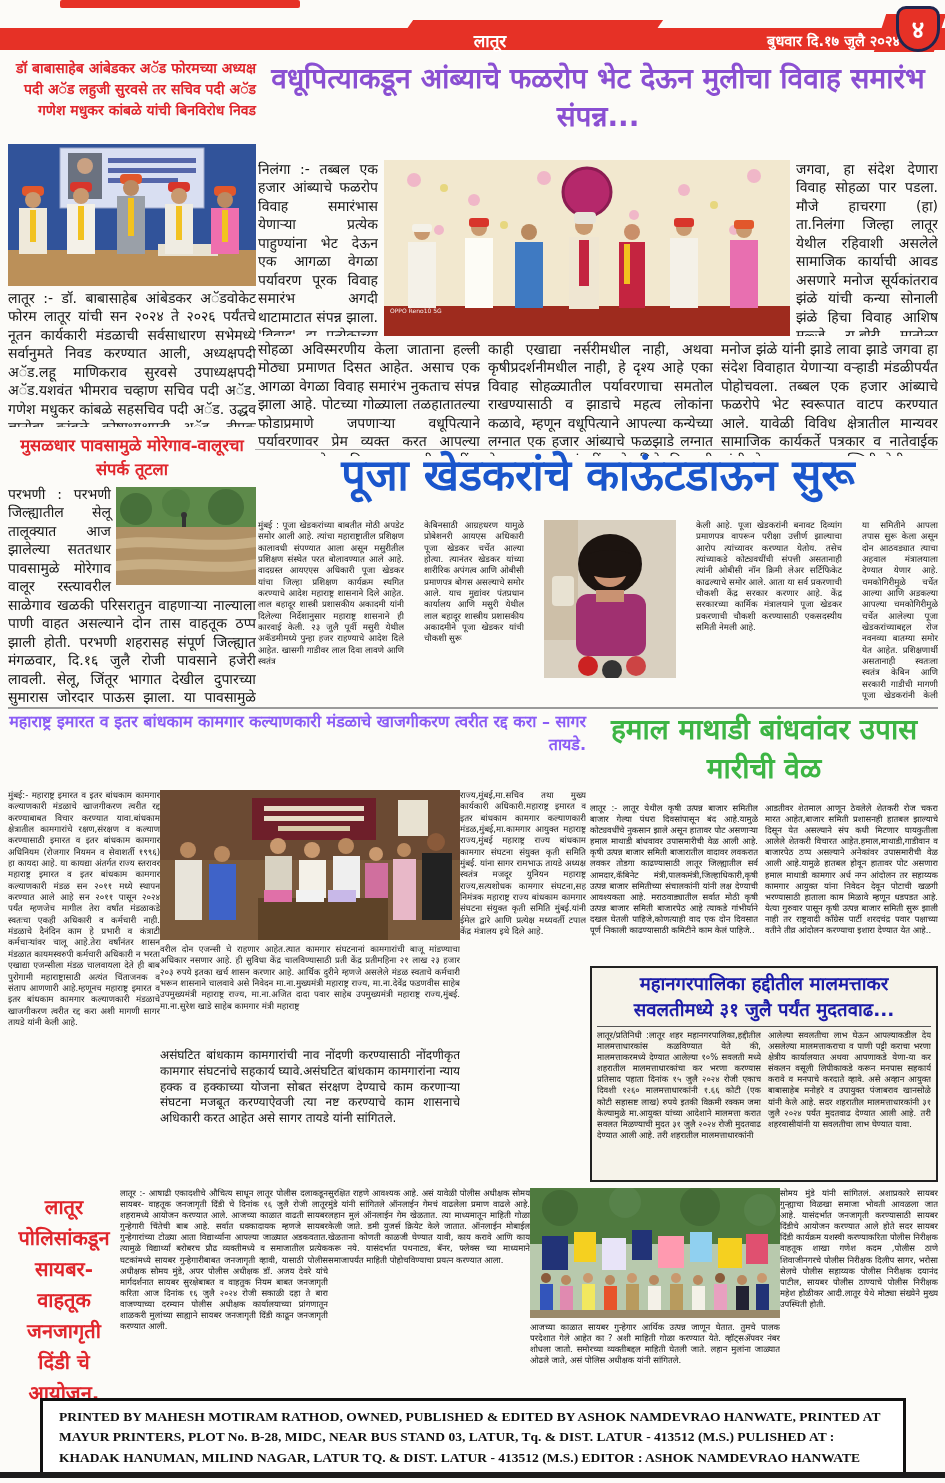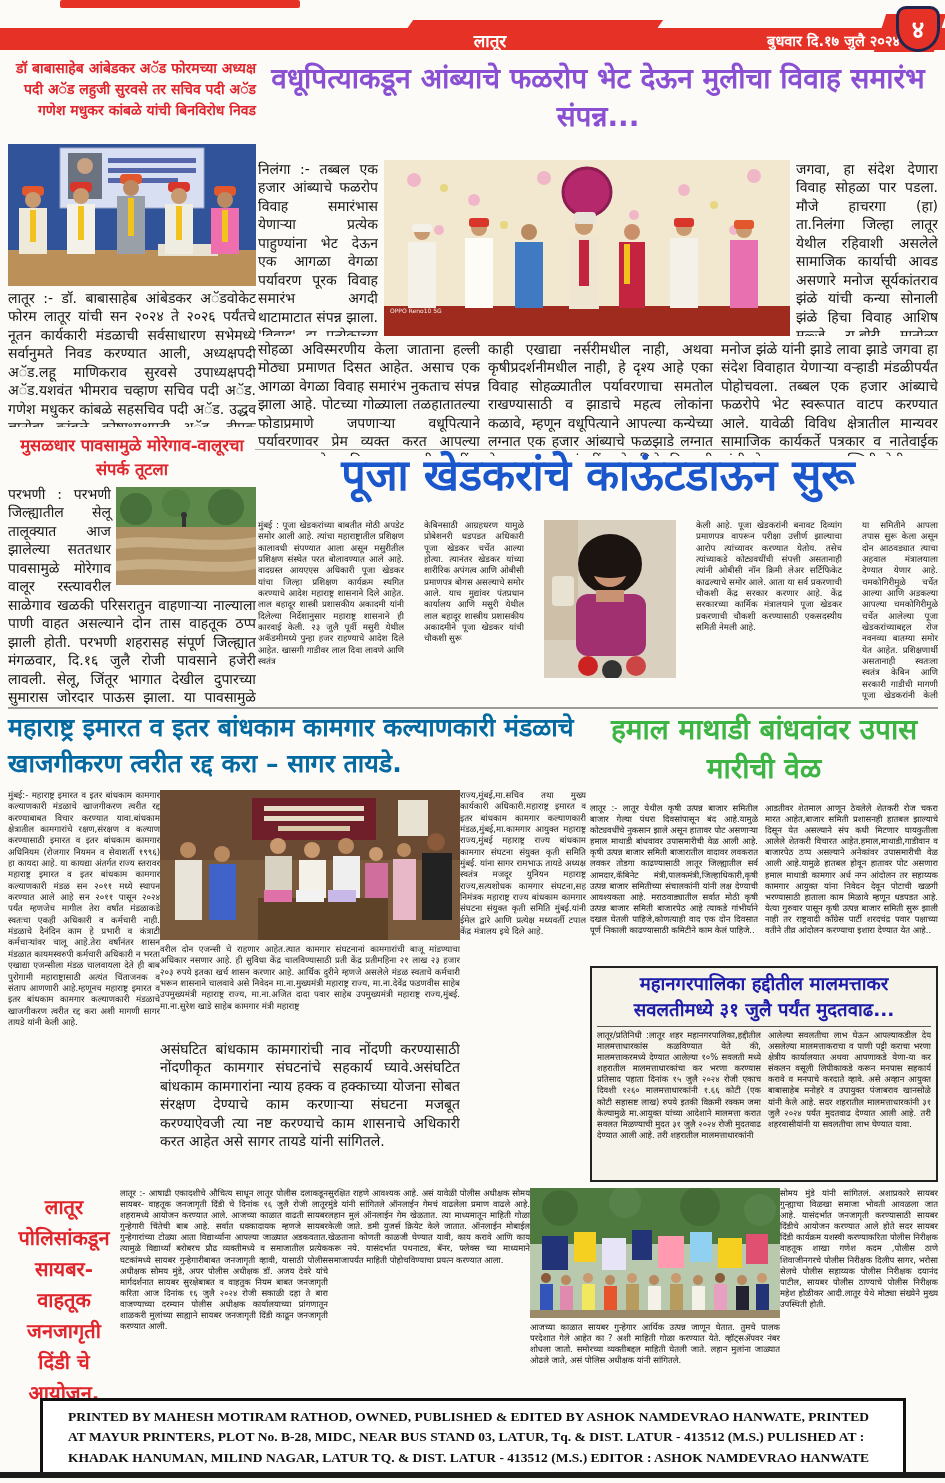--- a/index.html
+++ b/index.html
@@ -29,33 +29,33 @@
   .art-wedding h1{color:#8a4fd2;font-size:28px;line-height:1.35;font-weight:bold;text-align:center;height:98px}
   .w-row1{display:flex;gap:6px;height:176px;margin-top:2px}
   .w-row2{display:flex;gap:8px;height:116px;margin-top:4px}
   .art-rain{left:8px;top:434px;width:248px;height:272px}
   .art-rain h2{color:#e0262c;font-size:16.5px;line-height:1.45;font-weight:bold;text-align:center}
   .rain-photo{float:right;width:140px;height:98px;margin:2px 0 3px 5px}
   .art-khedkar{left:258px;top:452px;width:680px;height:256px}
   .art-khedkar h1{color:#1a56cc;font-size:43px;font-weight:bold;text-align:center;height:62px;line-height:1.1}
   .k-row{display:flex;gap:20px;margin-top:6px;height:182px}
   .art-bandhkam{left:8px;top:710px;width:578px;height:476px}
-  .art-bandhkam h1{color:#0369a1;font-size:25px;line-height:1.45;font-weight:bold;text-align:left;height:80px}
+  .art-bandhkam h1{color:#8b5cf6;font-size:16px;line-height:1.45;font-weight:bold;text-align:right;height:80px}
   .b-row{display:flex;height:392px}
   .art-hamal{left:590px;top:710px;width:348px;height:252px}
   .art-hamal h1{color:#3db544;font-size:28px;line-height:1.4;font-weight:bold;text-align:center;height:90px}
   .h-row{display:flex;gap:7px;height:158px;margin-top:3px}
   .art-tax{left:590px;top:966px;width:348px;height:216px;border:2px solid #222;background:#f6f3ea;padding:3px 5px}
   .art-tax h1{color:#1c1ca8;font-size:18.5px;line-height:1.4;font-weight:bold;text-align:center;height:56px;border-bottom:1px solid #555;margin-bottom:3px}
   .t-row{display:flex;gap:7px;height:148px}
   .art-police{left:8px;top:1188px;width:930px;height:206px;display:flex;}
   .p-head{width:112px;color:#e0262c;font-size:20px;line-height:1.55;font-weight:bold;text-align:center;padding-top:4px}
   .p-mid{width:250px}
   .dindi-photo{width:250px;height:130px}
-  .footer{left:40px;top:1398px;width:866px;border:3px solid #111;background:#fff;padding:6px 25px;
+  .footer{left:40px;top:1398px;width:866px;border:3px solid #111;background:#fff;padding:6px 16px;
           font-family:"Liberation Serif",serif;font-weight:bold;font-size:13.5px;line-height:1.5;color:#111}
   .botbar{left:0;top:1472px;width:945px;height:6px;background:#1c1c1c}
   .divider{left:8px;top:707px;width:930px;height:2px;background:#9a9a9a}
   .divider2{left:255px;top:449px;width:683px;height:1px;background:#aaa}
   .watermark{position:absolute;left:6px;bottom:22px;color:#fff;font-size:6px;opacity:.9}
   .col{overflow:hidden}
 </style>
 </head>
 <body>
 
@@ -191,21 +191,21 @@
         </svg>
       </div>
       <span>परभणी : परभणी जिल्ह्यातील सेलू तालूक्यात आज झालेल्या सततधार पावसामुळे मोरेगाव वालूर रस्त्यावरील साळेगाव खळकी परिसरातुन वाहणाऱ्या नाल्याला पाणी वाहत असल्याने दोन तास वाहतूक ठप्प झाली होती. परभणी शहरासह संपूर्ण जिल्ह्यात मंगळवार, दि.१६ जुलै रोजी पावसाने हजेरी लावली. सेलू, जिंतूर भागात देखील दुपारच्या सुमारास जोरदार पाऊस झाला. या पावसामुळे मोरेगाव- वालूर रस्त्यावरील साळेगाव खळकी परिसरातून जाणाऱ्या नाल्याला पूर आला. पुराचे पाणी या नाल्यावरून वाहत असल्याने मोरेगाव रस्ता दोन तास वाहतुकीसाठी बंद पडला होता. या नाल्यावर पुलाचे काम मंजूर असूनही अद्याप सुरू झालेले नसल्याने नागरिकांचे नुकसान झाले आहे. दरम्यान, या पावसाने सर्वत्र हजेरी लावली असल्याने समाधान व्यक्त होत आहे.</span>
     </div>
   </section>
 
   <section class="abs art-khedkar">
     <h1>पूजा खेडकरांचे काऊंटडाऊन सुरू</h1>
     <div class="k-row">
       <p class="bodytxt col" style="width:146px;font-size:8.6px">मुंबई : पूजा खेडकरांच्या बाबतीत मोठी अपडेट समोर आली आहे. त्यांचा महाराष्ट्रातील प्रशिक्षण कालावधी संपण्यात आला असून मसुरीतील प्रशिक्षण संस्थेत परत बोलावण्यात आले आहे. वादग्रस्त आयएएस अधिकारी पूजा खेडकर यांचा जिल्हा प्रशिक्षण कार्यक्रम स्थगित करण्याचे आदेश महाराष्ट्र शासनाने दिले आहेत. लाल बहादूर शास्त्री प्रशासकीय अकादमी यांनी दिलेल्या निर्देशानुसार महाराष्ट्र शासनाने ही कारवाई केली. २३ जुलै पूर्वी मसुरी येथील अकॅडमीमध्ये पुन्हा हजर राहण्याचे आदेश दिले आहेत. खासगी गाडीवर लाल दिवा लावणे आणि स्वतंत्र</p>
-      <p class="bodytxt col" style="width:100px;font-size:8.6px">केबिनसाठी आग्रहधरण यामुळे प्रोबेशनरी धडपडत अधिकारी पूजा खेडकर चर्चेत आल्या होत्या. त्यानंतर खेडकर यांच्या शारीरिक अपंगत्व आणि ओबीसी प्रमाणपत्र बोगस असल्याचे समोर आले. याच मुद्यांवर पंतप्रधान कार्यालय आणि मसुरी येथील लाल बहादूर शास्त्रीय प्रशासकीय अकादमीने पूजा खेडकर यांची चौकशी सुरू</p>
+      <p class="bodytxt col" style="width:100px;font-size:8.6px">केबिनसाठी आग्रहधरण यामुळे प्रोबेशनरी आयएस अधिकारी पूजा खेडकर चर्चेत आल्या होत्या. त्यानंतर खेडकर यांच्या शारीरिक अपंगत्व आणि ओबीसी प्रमाणपत्र बोगस असल्याचे समोर आले. याच मुद्यांवर पंतप्रधान कार्यालय आणि मसुरी येथील लाल बहादूर शास्त्रीय प्रशासकीय अकादमीने पूजा खेडकर यांची चौकशी सुरू</p>
       <div class="photo" style="width:132px;height:158px;flex:none">
         <svg viewBox="0 0 132 158" preserveAspectRatio="none">
           <rect width="132" height="158" fill="#d9d0c0"></rect>
           <rect x="0" y="0" width="34" height="120" fill="#cdbfa8"></rect>
           <ellipse cx="66" cy="44" rx="32" ry="30" fill="#1c1410"></ellipse>
           <circle cx="66" cy="50" r="17" fill="#c99272"></circle>
           <ellipse cx="66" cy="44" rx="30" ry="14" fill="#1c1410"></ellipse>
           <rect x="32" y="74" width="70" height="62" rx="12" fill="#a03070"></rect>
           <rect x="52" y="70" width="28" height="12" fill="#c99272"></rect>
           <circle cx="44" cy="146" r="10" fill="#cc2222"></circle>
@@ -253,21 +253,21 @@
               <circle cx="276" cy="52" r="9" fill="#8a5a3a"></circle>
                 <rect x="262" y="63" width="30" height="67" fill="#222222"></rect>
             </g>
             <rect x="98" y="108" width="130" height="42" fill="#5e4328"></rect>
             <rect x="104" y="100" width="28" height="12" fill="#e070a8"></rect>
               <rect x="136" y="100" width="28" height="12" fill="#f2f2f2"></rect>
               <rect x="168" y="100" width="28" height="12" fill="#c8b8e8"></rect>
           </svg>
         </div>
         <p class="bodytxt" style="height:92px;margin-top:4px;font-size:8.6px">वरील दोन एजन्सी चे राहणार आहेत.त्यात कामगार संघटनानां कामगारांची बाजू मांडण्याचा अधिकार नसणार आहे. ही सुविधा केंद्र चालविण्यासाठी प्रती केंद्र प्रतीमहिना २१ लाख २३ हजार २०३ रुपये इतका खर्च शासन करणार आहे. आर्थिक दुरीने म्हणजे असलेले मंडळ स्वताचे कर्मचारी भरून शासनाने चालवावे असे निवेदन मा.ना.मुख्यमंत्री महाराष्ट्र राज्य, मा.ना.देवेंद्र फडणवीस साहेब उपमुख्यमंत्री महाराष्ट्र राज्य, मा.ना.अजित दादा पवार साहेब उपमुख्यमंत्री महाराष्ट्र राज्य,मुंबई. मा.ना.सुरेश खाडे साहेब कामगार मंत्री महाराष्ट्र</p>
-        <p class="bodytxt" style="height:140px;margin-top:4px;font-size:14px">असंघटित बांधकाम कामगारांची नाव नोंदणी करण्यासाठी नोंदणीकृत कामगार संघटनांचे सहकार्य घ्यावे.असंघटित बांधकाम कामगारांना न्याय हक्क व हक्काच्या योजना सोबत संरक्षण देण्याचे काम करणाऱ्या संघटना मजबूत करण्याऐवजी त्या नष्ट करण्याचे काम शासनाचे अधिकारी करत आहेत असे सागर तायडे यांनी सांगितले.</p>
+        <p class="bodytxt" style="height:140px;margin-top:12px;font-size:12px">असंघटित बांधकाम कामगारांची नाव नोंदणी करण्यासाठी नोंदणीकृत कामगार संघटनांचे सहकार्य घ्यावे.असंघटित बांधकाम कामगारांना न्याय हक्क व हक्काच्या योजना सोबत संरक्षण देण्याचे काम करणाऱ्या संघटना मजबूत करण्याऐवजी त्या नष्ट करण्याचे काम शासनाचे अधिकारी करत आहेत असे सागर तायडे यांनी सांगितले.</p>
       </div>
       <p class="bodytxt col" style="flex:1;font-size:8.6px">राज्य,मुंबई,मा.सचिव तथा मुख्य कार्यकारी अधिकारी.महाराष्ट्र इमारत व इतर बांधकाम कामगार कल्याणकारी मंडळ,मुंबई,मा.कामगार आयुक्त महाराष्ट्र राज्य,मुंबई महाराष्ट्र राज्य बांधकाम कामगार संघटना संयुक्त कृती समिति मुंबई. यांना सागर रामभाऊ तायडे अध्यक्ष स्वतंत्र मजदूर युनियन महाराष्ट्र राज्य,सत्यशोधक कामगार संघटना,सह निमंत्रक महाराष्ट्र राज्य बांधकाम कामगार संघटना संयुक्त कृती समिति मुंबई.यांनी ईमेल द्वारे आणि प्रत्येक्ष मध्यवर्ती टपाल केंद्र मंत्रालय इथे दिले आहे.</p>
     </div>
   </section>
 
   <section class="abs art-hamal">
     <h1>हमाल माथाडी बांधवांवर उपास मारीची वेळ</h1>
     <div class="h-row">
       <p class="bodytxt col" style="width:168px;font-size:8.4px">लातूर :- लातूर येथील कृषी उत्पन्न बाजार समितील बाजार गेल्या पंधरा दिवसांपासून बंद आहे.यामुळे कोट्यवधींचे नुकसान झाले असून हातावर पोट असणाऱ्या हमाल माथाडी बांधवावर उपासमारीची वेळ आली आहे. कृषी उत्पन्न बाजार समिती बाजारातील वादावर लवकरात लवकर तोडगा काढण्यासाठी लातूर जिल्ह्यातील सर्व आमदार,कॅबिनेट मंत्री,पालकमंत्री,जिल्हाधिकारी,कृषी उत्पन्न बाजार समितीच्या संचालकांनी यांनी लक्ष देण्याची आवश्यकता आहे. मराठवाड्यातील सर्वात मोठी कृषी उत्पन्न बाजार समिती बाजारपेठ आहे त्याकडे गांभीर्याने दखल घेतली पाहिजे,कोणत्याही वाद एक दोन दिवसात पूर्ण निकाली काढण्यासाठी कमिटीने काम केलं पाहिजे..</p>
       <p class="bodytxt col" style="flex:1;font-size:8.4px">आडतीवर शेतमाल आणून ठेवलेले शेतकरी रोज चकरा मारत आहेत,बाजार समिती प्रशासनही हातबल झाल्याचे दिसून येत असल्याने संप कधी मिटणार घायकुतीला आलेले शेतकरी विचारत आहेत.हमाल,माथाडी,गाडीवान व बाजारपेठ ठप्प असल्याने अनेकांवर उपासमारीची वेळ आली आहे.यामुळे हातबल होवून हातावर पोट असणारा हमाल माथाडी कामगार अर्ध नग्न आंदोलन तर सहाय्यक कामगार आयुक्त यांना निवेदन देवून पोटाची खळगी भरण्यासाठी हाताला काम मिळावे म्हणून धडपडत आहे. येत्या गुरुवार पासून कृषी उत्पन्न बाजार समिती सुरू झाली नाही तर राष्ट्रवादी कॉंग्रेस पार्टी शरदचंद्र पवार पक्षाच्या वतीने तीव्र आंदोलन करण्याचा इशारा देण्यात येत आहे..</p>

